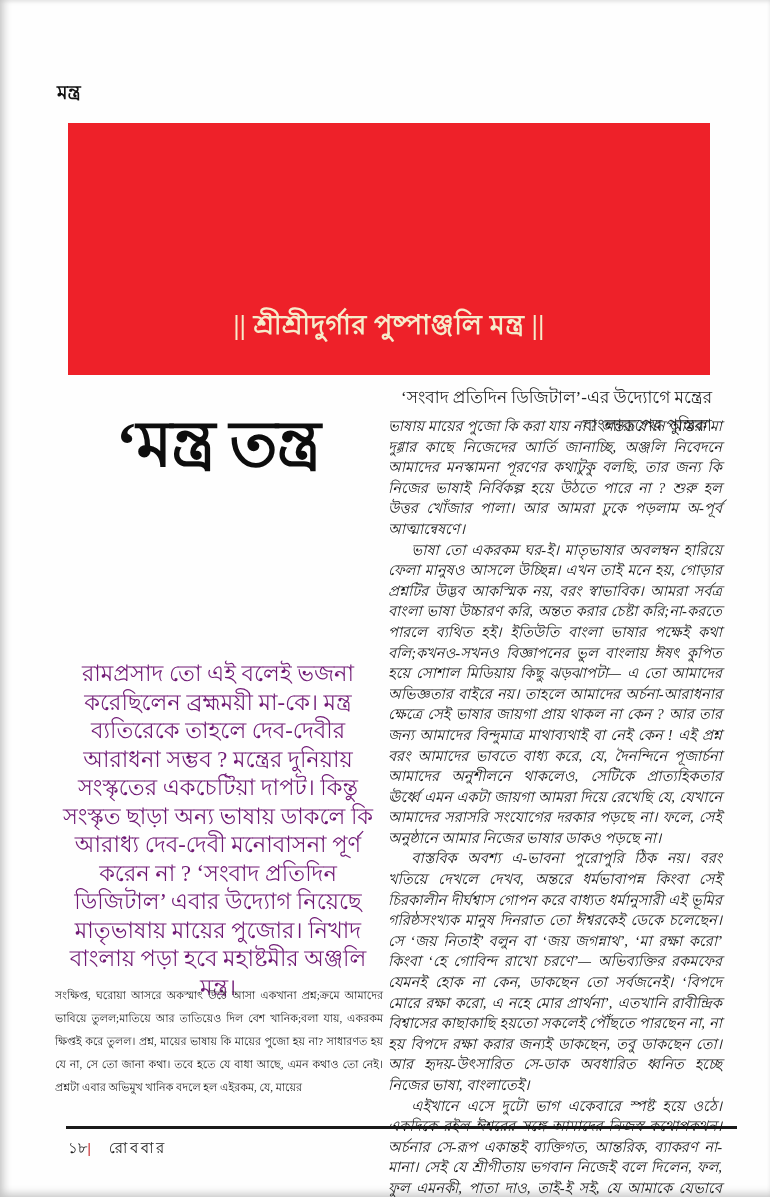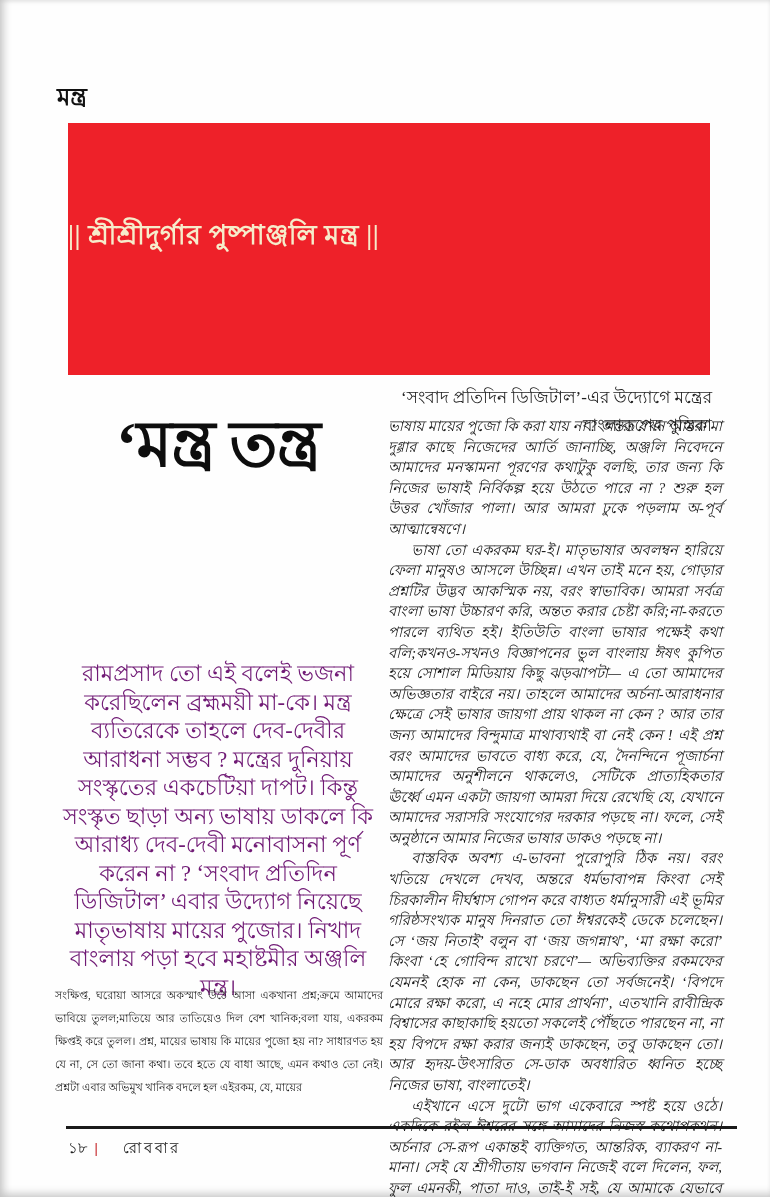--- a/index.html
+++ b/index.html
@@ -4,25 +4,25 @@
 <style>
   html,body{margin:0;padding:0;background:#e9e9e9;}
   .page{
     position:relative;width:770px;height:1197px;margin:0 auto;
     background:#fefefe;overflow:hidden;
     box-shadow:inset 10px 0 8px -7px #c2c2c2, inset 0 -10px 8px -7px #c6c6c6, inset 0 6px 5px -5px #dcdcdc, inset -4px 0 4px -4px #eee;
     font-family:"Liberation Serif","DejaVu Serif",serif;
     color:#171717;
   }
   .section-label{
-    position:absolute;left:57px;top:78px;font-size:24px;font-weight:bold;color:#111;
+    position:absolute;left:57px;top:78px;font-size:19px;font-weight:bold;color:#111;
   }
   .banner{
     position:absolute;left:68px;top:123px;width:642px;height:252px;
-    display:flex;flex-direction:row;align-items:center;
+    display:flex;flex-direction:column;justify-content:flex-end;align-items:center;
     padding-bottom:26px;box-sizing:border-box;
   }
   .banner-title{font-size:27px;font-weight:bold;letter-spacing:.5px;text-align:center;}
   .banner-subtitle{font-size:18px;margin-top:4px;text-align:center;}
   .caption{
     position:absolute;left:380px;top:384px;width:332px;text-align:right;
     font-size:17px;color:#222;
   }
   .headline{
     position:absolute;left:55px;top:412px;width:326px;text-align:center;
@@ -44,21 +44,21 @@
     position:absolute;left:388px;top:416px;width:334px;
     font-size:14.6px;line-height:20.6px;color:#141414;
   }
   .right-col p{margin:0;text-align:justify;font-style:italic;}
   .right-col p.indent{text-indent:1.6em;}
   .footer-rule{
     position:absolute;left:66px;top:1126px;width:671px;height:2.5px;background:#1a1a1a;
   }
   .footer{
     position:absolute;left:68px;top:1136px;font-size:15px;color:#222;
-    display:flex;align-items:baseline;gap:7px;
+    display:flex;align-items:baseline;
   }
   .footer .sep{font-weight:bold;}
   .footer .mag{letter-spacing:2.5px;margin-left:18px;}
 </style>
 </head>
 <body>
 
 <div class="page">
 
   <div class="section-label">মন্ত্র</div>

